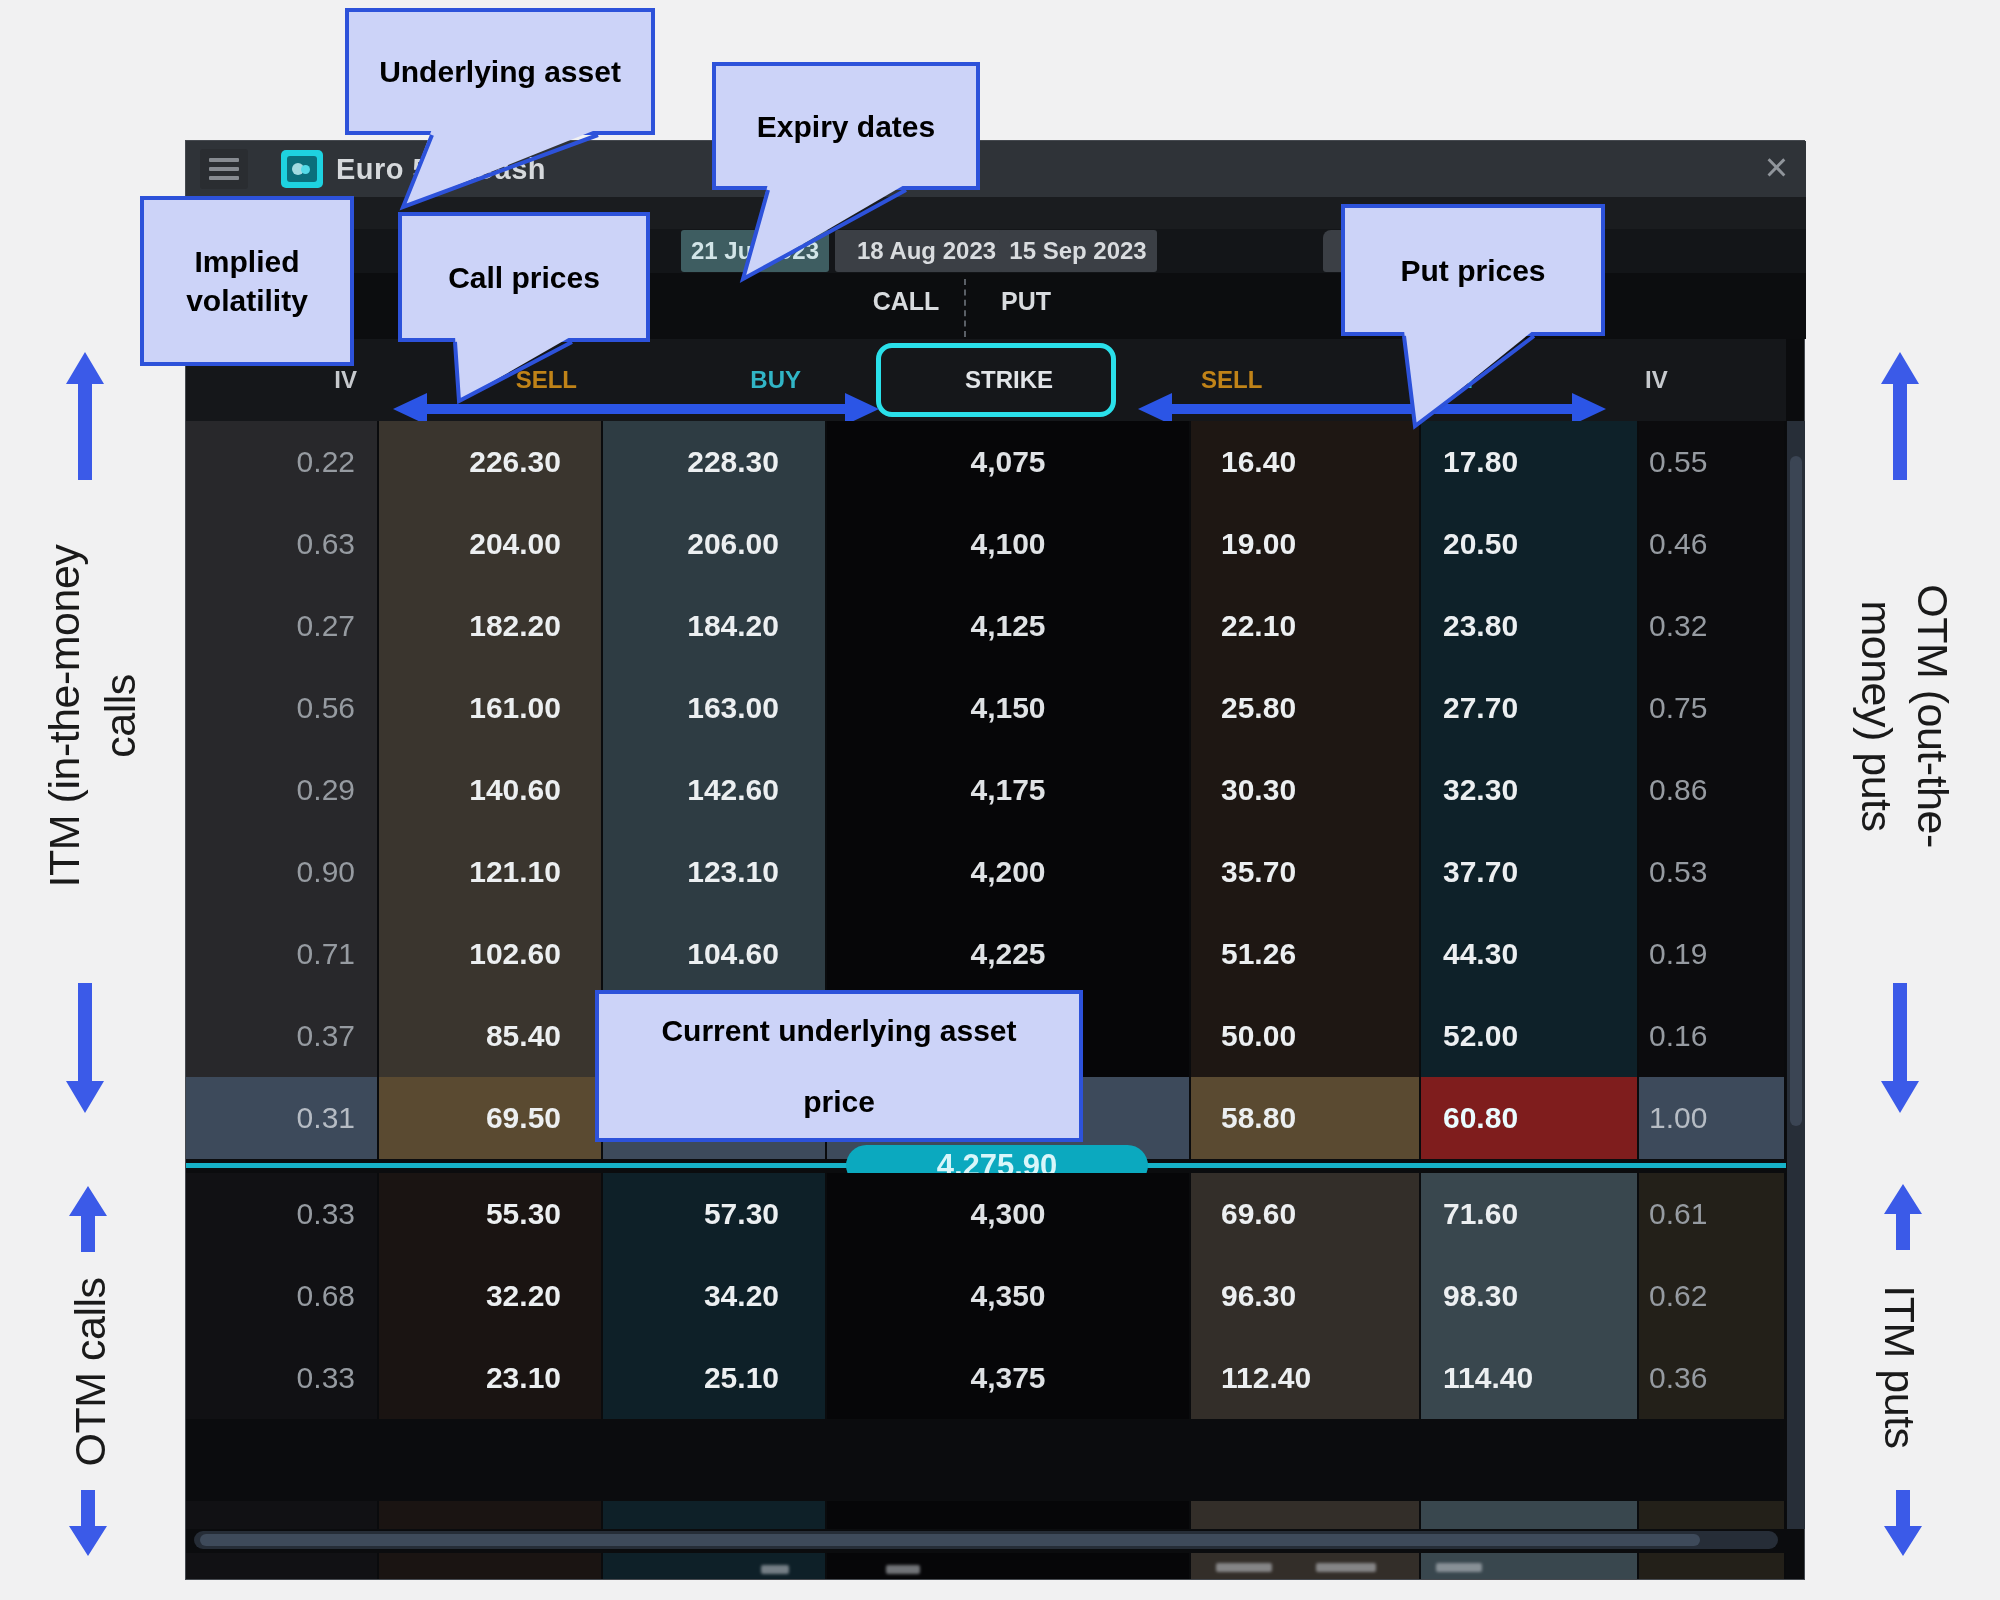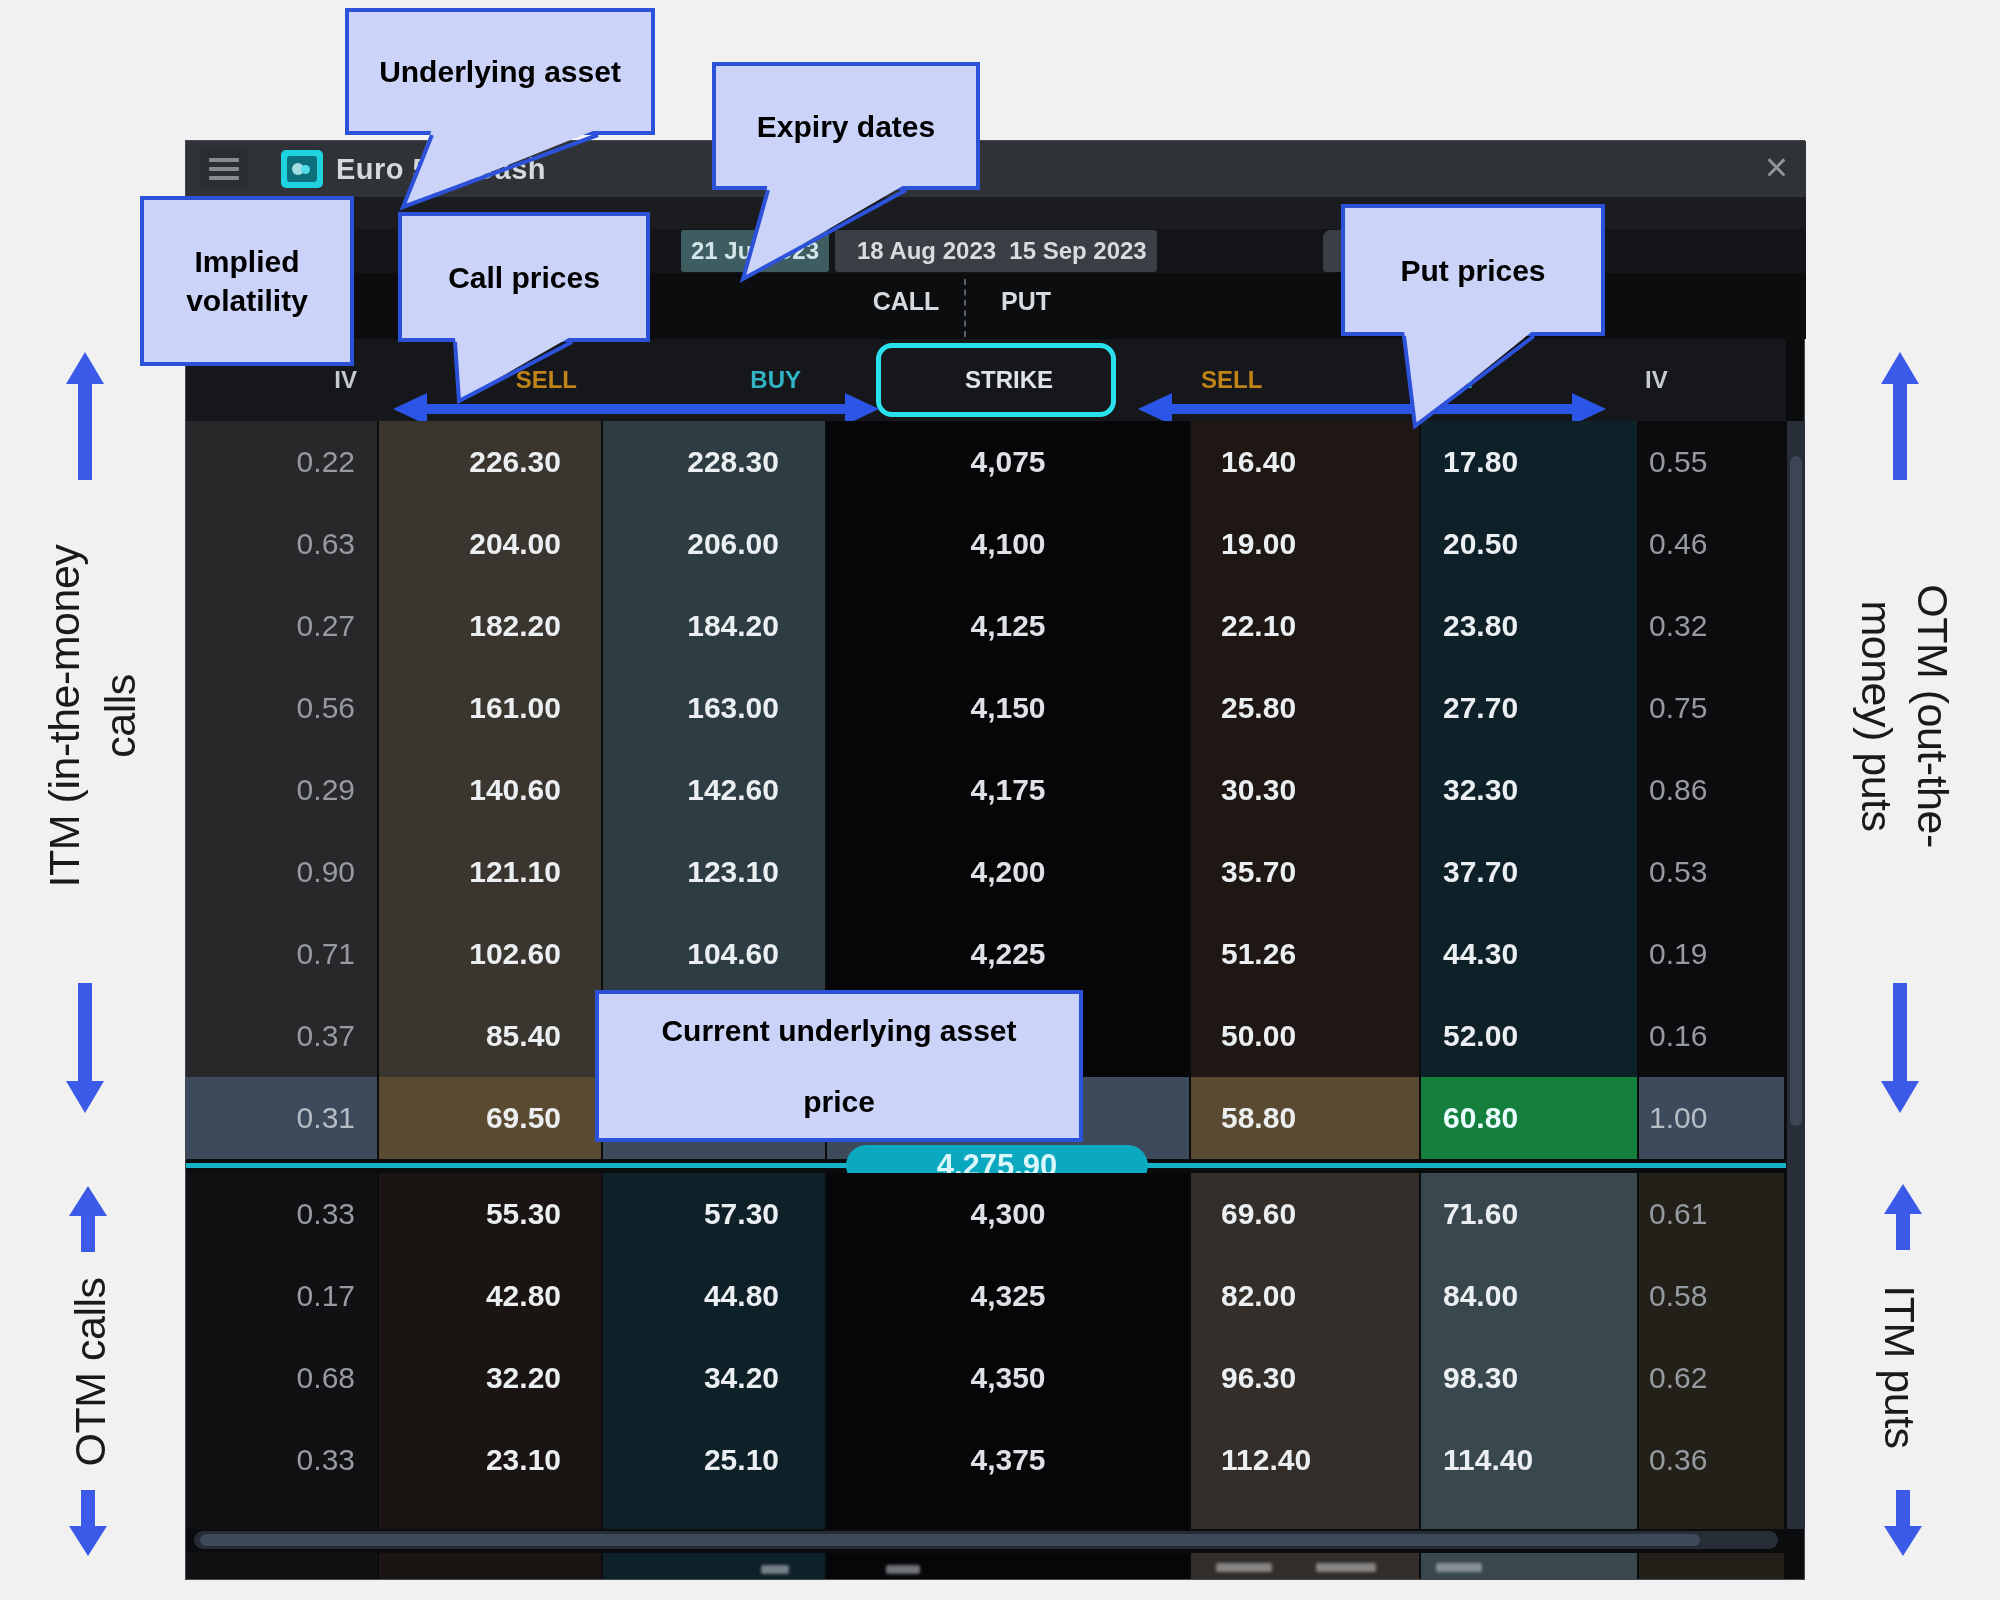--- a/index.html
+++ b/index.html
@@ -79,21 +79,21 @@
   .zone-below .c_iv   { background:#111114; }
   .zone-below .c_sell { background:#1a1412; }
   .zone-below .c_buy  { background:#0e2028; }
   .zone-below .strike { background:#060608; }
   .zone-below .p_sell { background:#332e29; }
   .zone-below .p_buy  { background:#39474e; }
   .zone-below .p_iv   { background:#232019; }
   
   .row.hl .cell { background:#3d4a5b; }
   .row.hl .c_sell, .row.hl .p_sell { background:#5a4a31; }
-  .row.hl .p_buy { background:#15803d; color:#eafcff; }
+  .row.hl .p_buy { background:#7f1d1d; color:#eafcff; }
   .row.hl .c_iv, .row.hl .p_iv { color:#b6bcc4; }
 
   .priceline { position:absolute; left:0; top:1022px; width:1600px; height:5px; background:#16b2c8; }
   .pricepill { position:absolute; left:660px; top:1004px; width:302px; height:41px; background:#0ba9bf;
                border-radius:21px; display:flex; align-items:center; justify-content:center;
                font-size:31px; font-weight:700; color:#d9f6fa; }
 
   .hscroll { position:absolute; left:8px; top:1390px; width:1584px; height:18px; background:#262d37; border-radius:9px; }
   .hthumb  { position:absolute; left:6px; top:3px; width:1500px; height:12px; background:#3e4a5a; border-radius:6px; cursor:pointer; }
   .vscroll { position:absolute; left:1601px; top:280px; width:18px; height:1108px; background:#272e38; }
@@ -257,29 +257,20 @@
         <div class="row zone-below">
           <div class="cell c_iv">0.33</div>
           <div class="cell c_sell">55.30</div>
           <div class="cell c_buy">57.30</div>
           <div class="cell strike">4,300</div>
           <div class="cell p_sell">69.60</div>
           <div class="cell p_buy">71.60</div>
           <div class="cell p_iv">0.61</div>
         </div>
         <div class="row zone-below">
-          <div class="cell c_iv">0.17</div>
-          <div class="cell c_sell">42.80</div>
-          <div class="cell c_buy">44.80</div>
-          <div class="cell strike">4,325</div>
-          <div class="cell p_sell">82.00</div>
-          <div class="cell p_buy">84.00</div>
-          <div class="cell p_iv">0.58</div>
-        </div>
-        <div class="row zone-below">
           <div class="cell c_iv">0.68</div>
           <div class="cell c_sell">32.20</div>
           <div class="cell c_buy">34.20</div>
           <div class="cell strike">4,350</div>
           <div class="cell p_sell">96.30</div>
           <div class="cell p_buy">98.30</div>
           <div class="cell p_iv">0.62</div>
         </div>
         <div class="row zone-below">
           <div class="cell c_iv">0.33</div>

